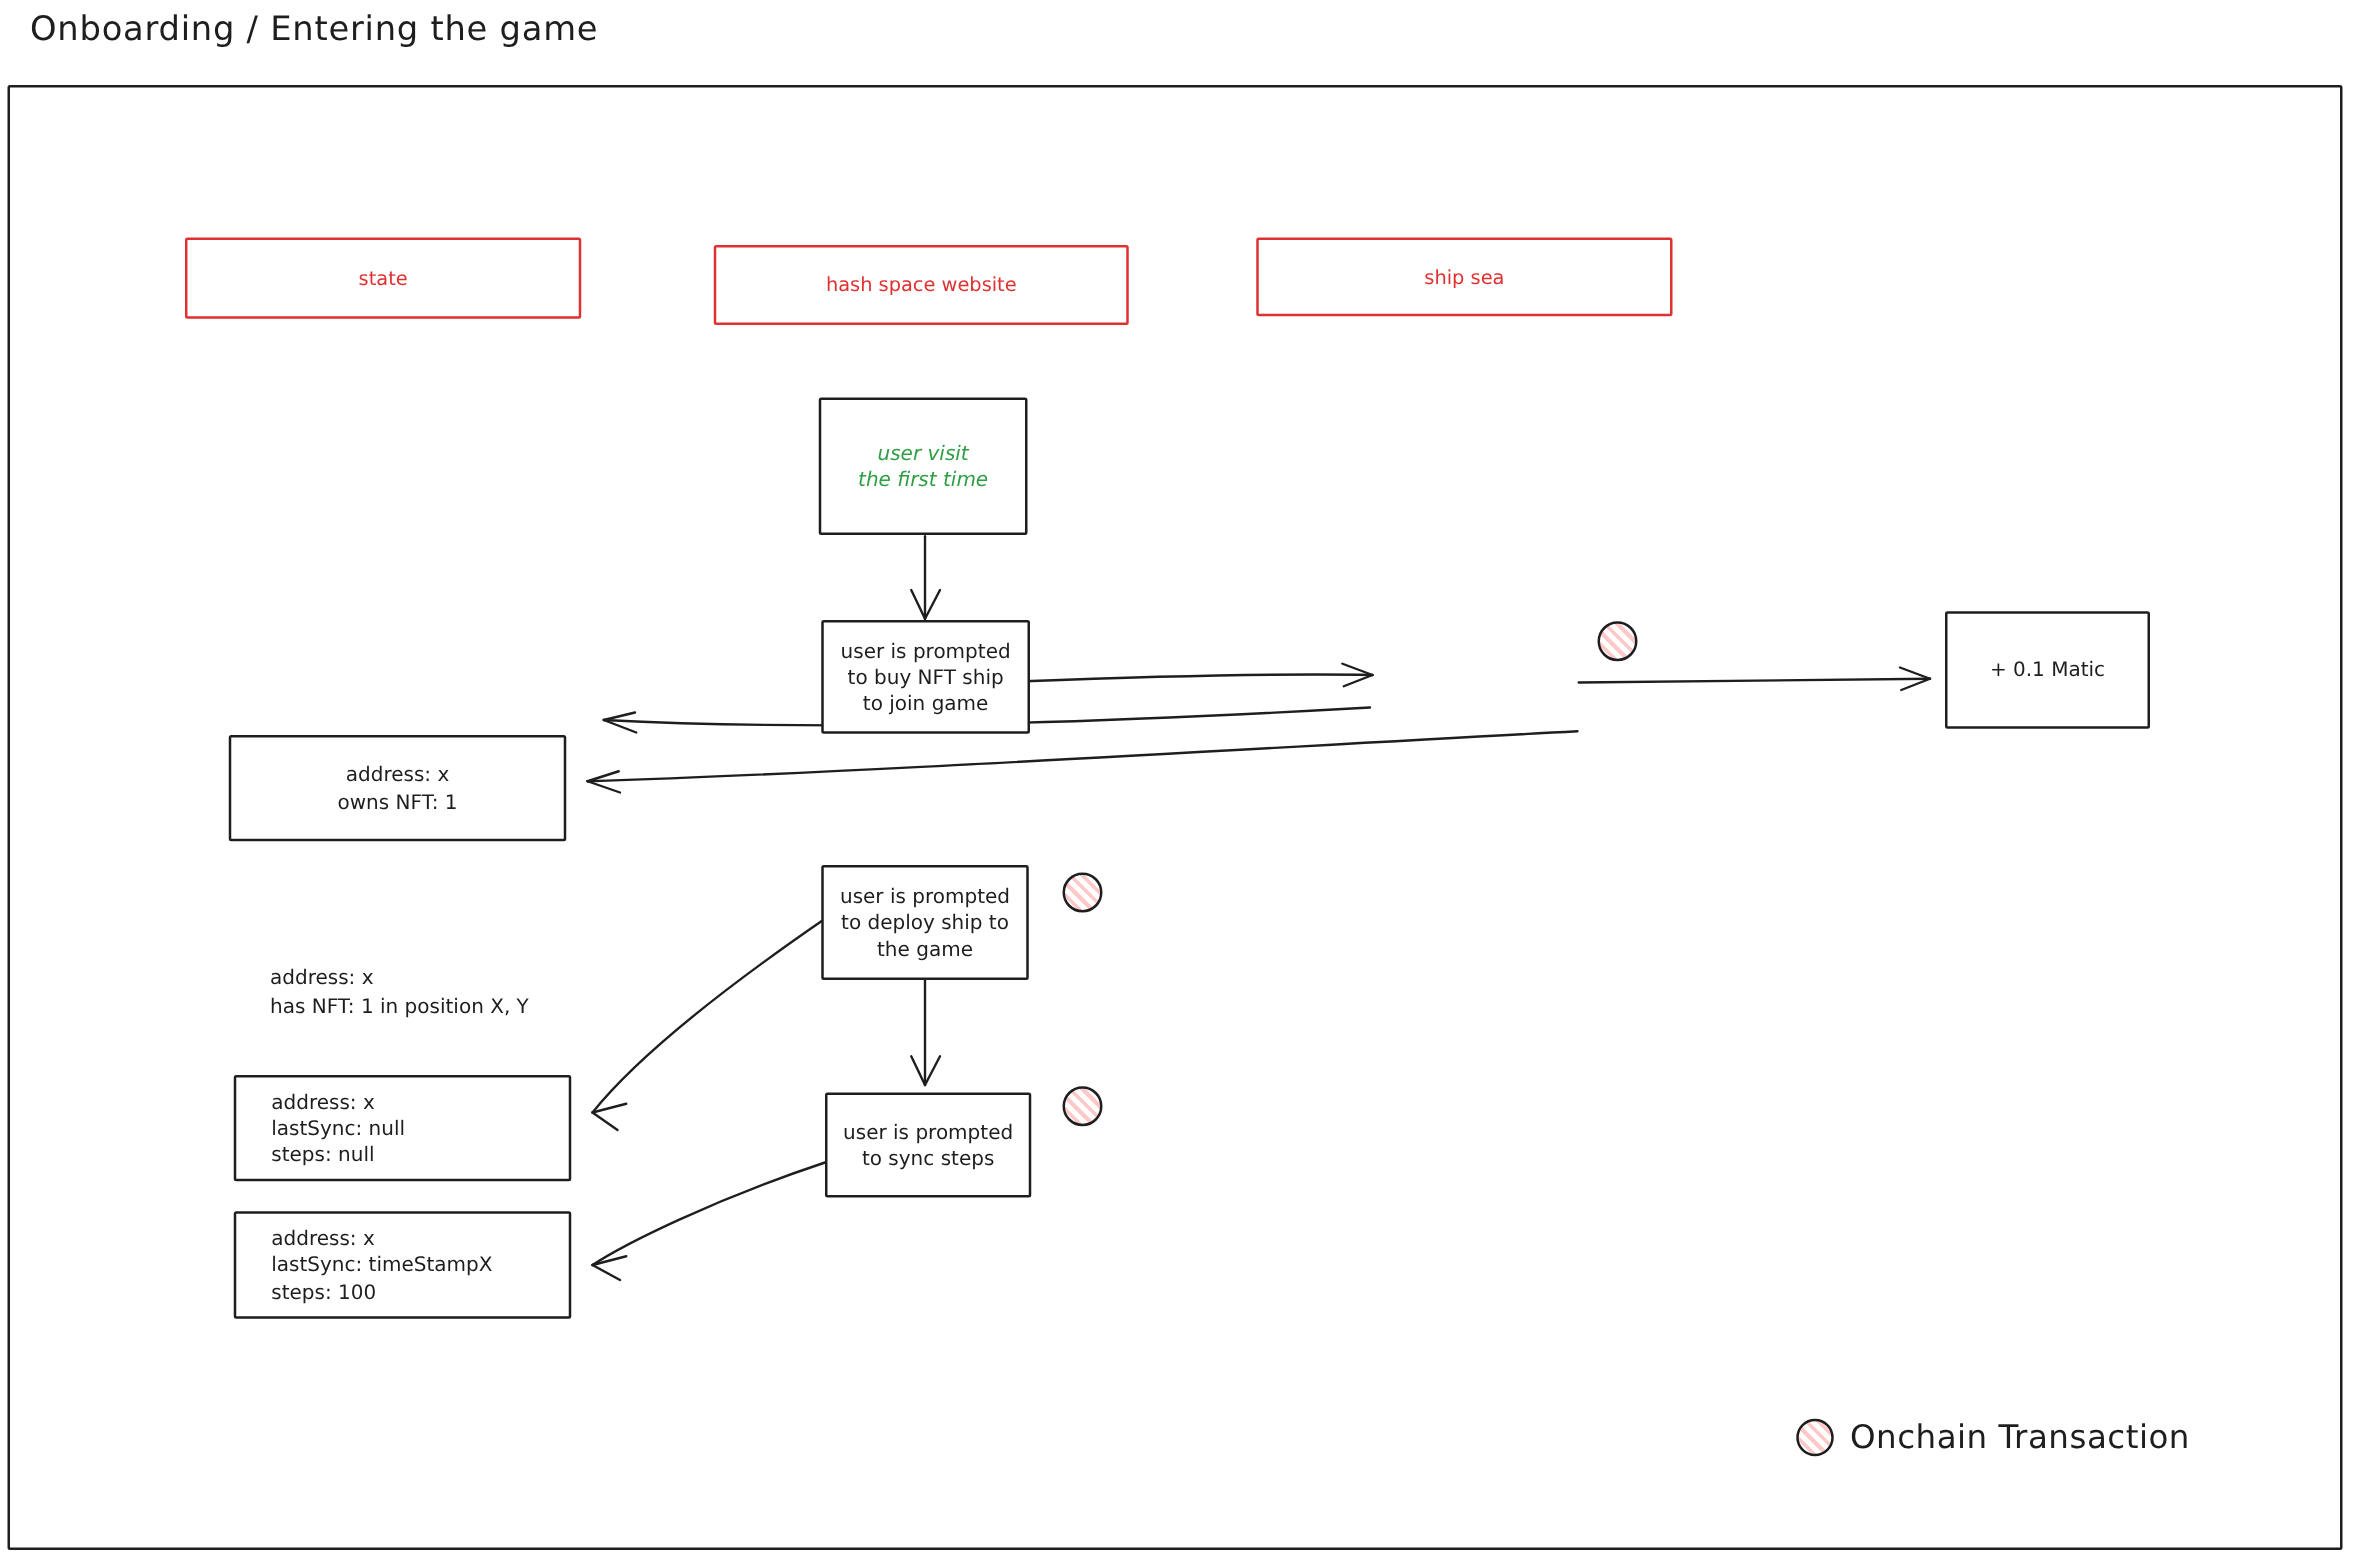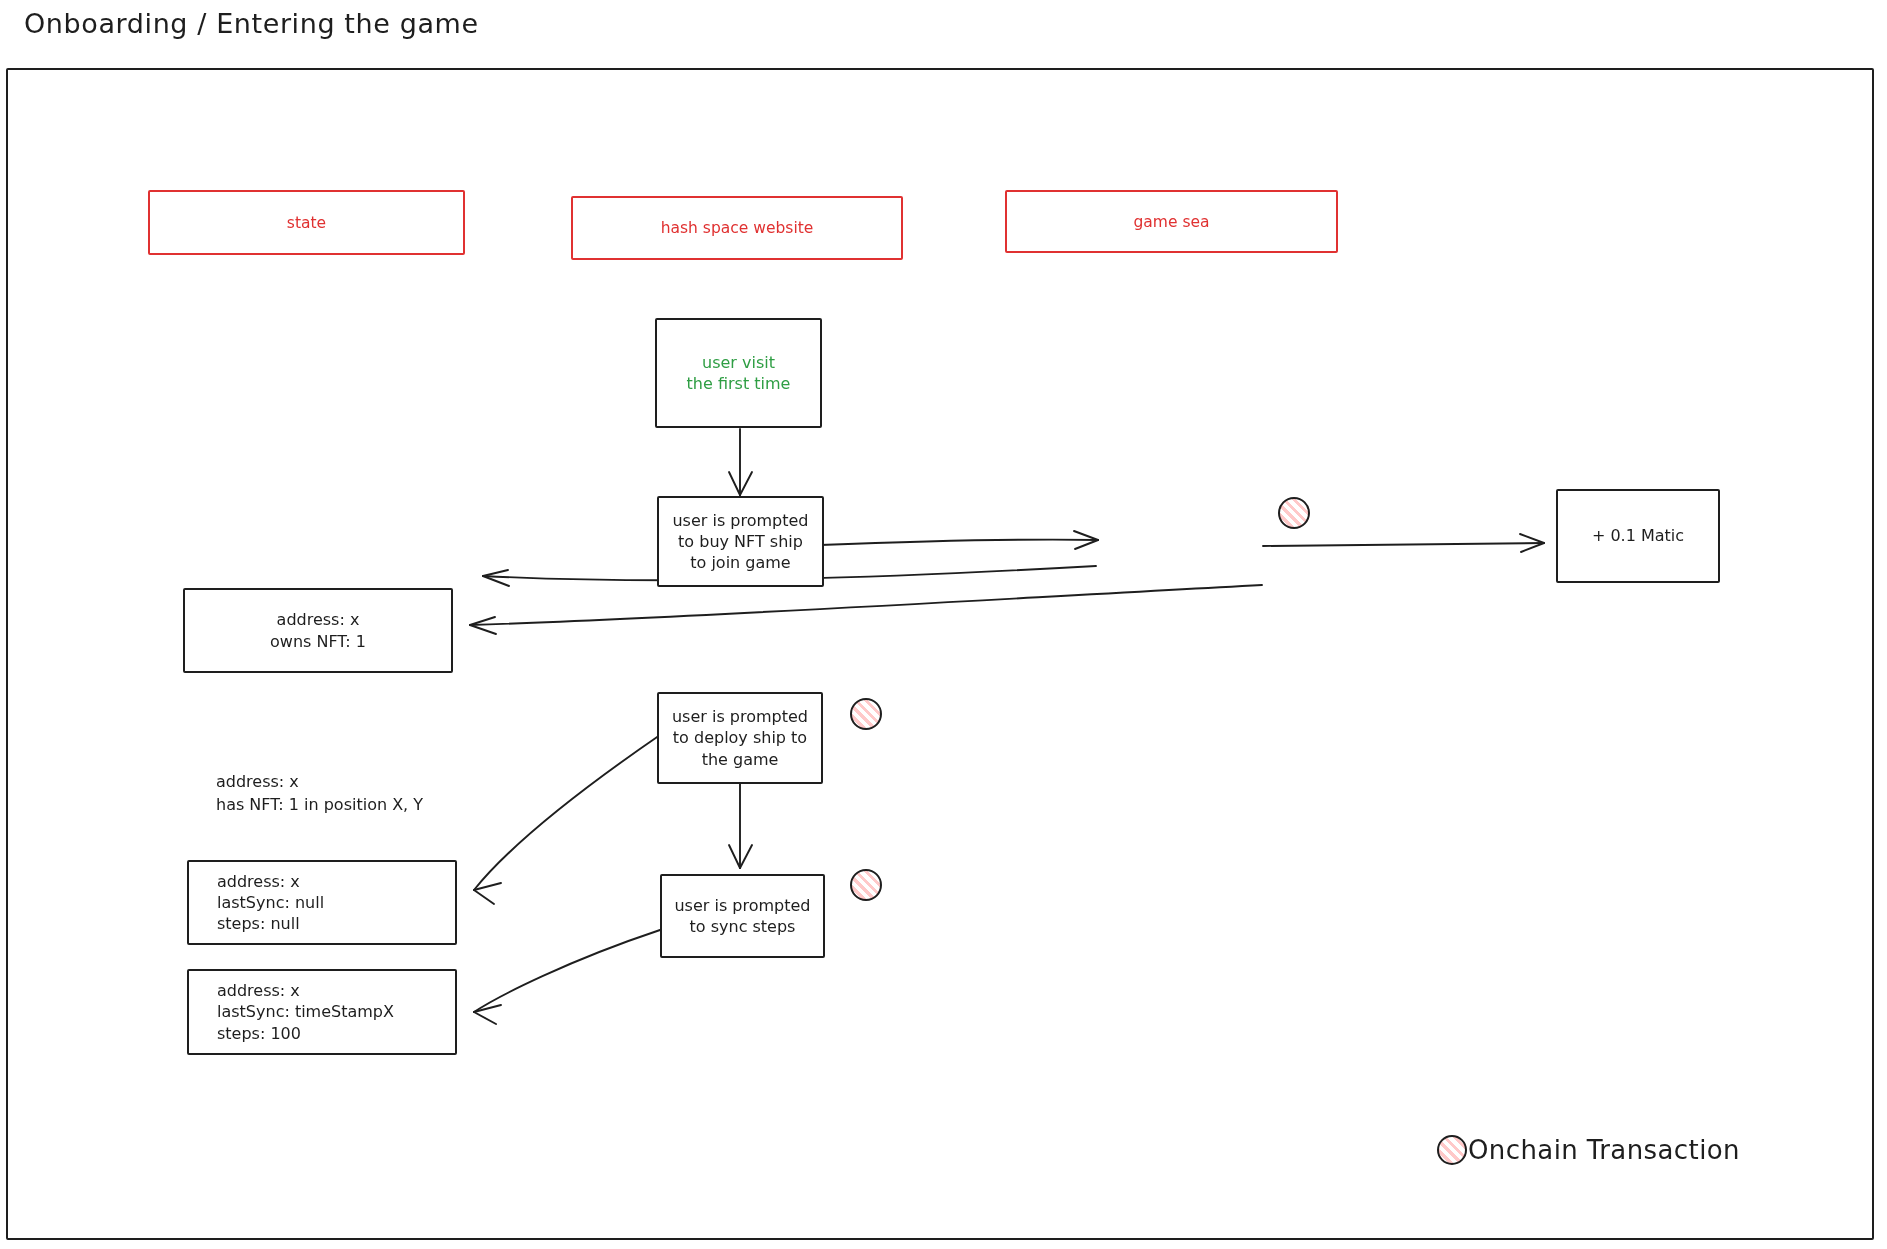--- a/index.html
+++ b/index.html
@@ -25,21 +25,21 @@
   .node.leftal{justify-content:flex-start;text-align:left;padding-left:28px;}
 
   .freetext{position:absolute;color:#1e1e1e;font-size:16px;line-height:1.45;
             text-align:left;white-space:pre-line;}
 
   .txmark{position:absolute;width:32px;height:32px;border-radius:50%;
           border:2.4px solid #1e1e1e;box-sizing:border-box;
           background:repeating-linear-gradient(45deg,
              #ffc9c9 0px,#ffc9c9 3px,#ffffff 3px,#ffffff 7px);}
 
-  .legend{position:absolute;display:flex;align-items:center;gap:1px;}
+  .legend{position:absolute;display:flex;align-items:center;gap:13px;}
   .legend .lbl{font-size:26px;color:#1e1e1e;white-space:nowrap;letter-spacing:.4px;}
 
   svg.edges{position:absolute;left:0;top:0;width:1887px;height:1249px;
             pointer-events:none;overflow:visible;}
   svg.edges path{fill:none;stroke:#1e1e1e;stroke-width:1.9;
                  stroke-linecap:round;stroke-linejoin:round;}
 </style>
 </head>
 <body>
 
@@ -51,21 +51,21 @@
 
   <div class="lane" style="left:148px;top:190px;width:317px;height:65px;">
     <span>state</span>
   </div>
 
   <div class="lane" style="left:571px;top:196px;width:332px;height:64px;">
     <span>hash space website</span>
   </div>
 
   <div class="lane" style="left:1005px;top:190px;width:333px;height:63px;">
-    <span>game sea</span>
+    <span>ship sea</span>
   </div>
 
 
   <svg class="edges" viewBox="0 0 1887 1249">
 
     <path d="M740,429 L740,495"></path>
     <path d="M740,495 L729,472"></path>
     <path d="M740,495 L752,472"></path>
 
     <path d="M820,545 C950,540 1040,539 1098,540"></path>
@@ -90,21 +90,21 @@
 
     <path d="M740,784 L740,868"></path>
     <path d="M740,868 L729,845"></path>
     <path d="M740,868 L752,845"></path>
 
     <path d="M660,930 C570,960 500,995 474,1012"></path>
     <path d="M474,1012 L501,1005"></path>
     <path d="M474,1012 L496,1024"></path>
   </svg>
 
-  <div class="node green" style="left:655px;top:318px;width:167px;height:110px;">
+  <div class="node green" style="left:655px;top:318px;width:167px;height:110px;font-style:italic;">
     <span style="white-space:pre-line">user visit
 the first time</span>
   </div>
 
   <div class="node" style="left:657px;top:496px;width:167px;height:91px;">
     <span style="white-space:pre-line">user is prompted
 to buy NFT ship
 to join game</span>
   </div>
 

